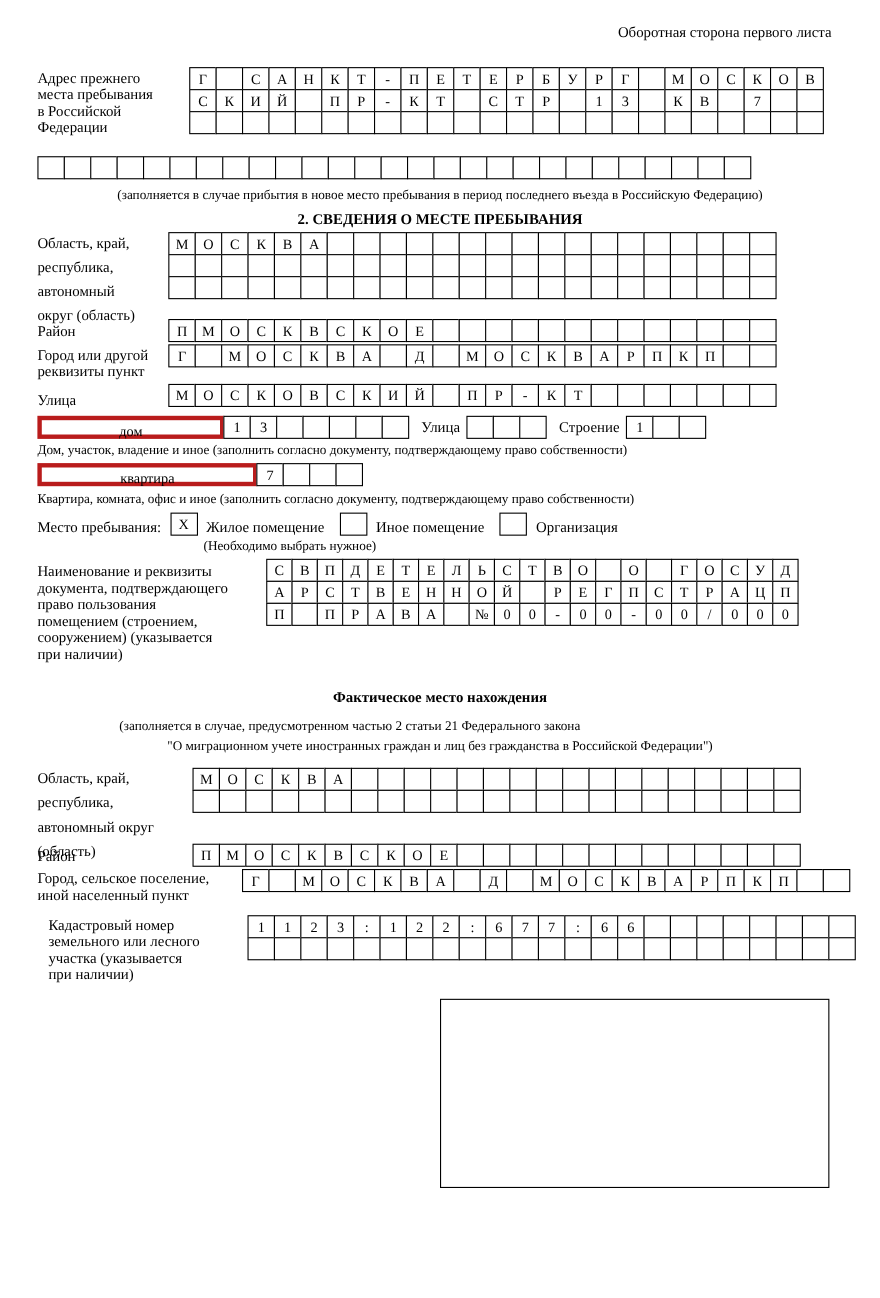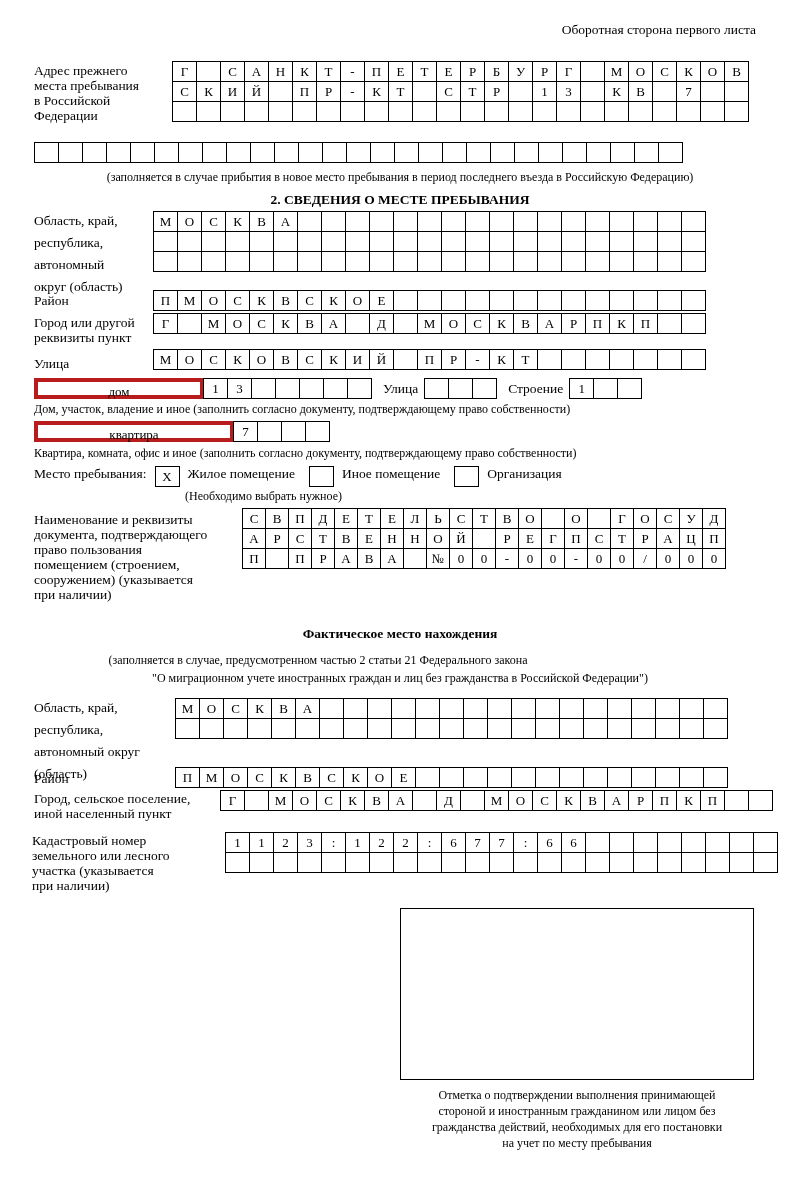--- a/index.html
+++ b/index.html
@@ -397,21 +397,21 @@
     <div class="wide-field" style="width:200px;">квартира</div>
     <div class="row" id="fg0" style="margin-left:-1px;">
         <div class="cell">7</div>
         <div class="cell"></div>
         <div class="cell"></div>
         <div class="cell"></div>
       </div>
   </div>
   <div class="abs note2" style="left:34px;top:446px;">Квартира, комната, офис и иное (заполнить согласно документу, подтверждающему право собственности)</div>
 
-  <div class="abs" style="left:34px;top:466px;display:flex;align-items:flex-start;">
+  <div class="abs" style="left:34px;top:466px;display:flex;align-items:flex-end;">
     <span class="lbl" style="margin-right:8px;">Место пребывания:</span>
     <span class="checkbox">X</span>
     <span class="lbl" style="margin-left:8px;margin-right:14px;">Жилое помещение</span>
     <span class="checkbox"></span>
     <span class="lbl" style="margin-left:8px;margin-right:14px;">Иное помещение</span>
     <span class="checkbox"></span>
     <span class="lbl" style="margin-left:8px;">Организация</span>
   </div>
   <div class="abs note2" style="left:185px;top:489px;">(Необходимо выбрать нужное)</div>
 
@@ -612,21 +612,21 @@
         <div class="cell">А</div>
         <div class="cell">Р</div>
         <div class="cell">П</div>
         <div class="cell">К</div>
         <div class="cell">П</div>
         <div class="cell"></div>
         <div class="cell"></div>
       </div>
   </div>
 
-  <div class="abs" style="left:32px;top:833px;width:180px;">
+  <div class="abs" style="left:44px;top:833px;width:180px;">
     <div class="lbl">Кадастровый номер</div>
     <div class="lbl">земельного или лесного</div>
     <div class="lbl">участка (указывается</div>
     <div class="lbl">при наличии)</div>
   </div>
   <div class="abs" style="left:225px;top:832px;">
     <div class="row" id="cdg0">
         <div class="cell">1</div>
         <div class="cell">1</div>
         <div class="cell">2</div>
@@ -672,20 +672,14 @@
         <div class="cell"></div>
         <div class="cell"></div>
         <div class="cell"></div>
         <div class="cell"></div>
         <div class="cell"></div>
         <div class="cell"></div>
       </div>
   </div>
 
   <div class="abs bigbox" style="left:400px;top:908px;width:354px;height:172px;"></div>
-  <div class="abs footnote" style="left:390px;top:1087px;width:374px;">
-    <div>Отметка о подтверждении выполнения принимающей</div>
-    <div>стороной и иностранным гражданином или лицом без</div>
-    <div>гражданства действий, необходимых для его постановки</div>
-    <div>на учет по месту пребывания</div>
-  </div>
 
 </div>
 
 </body></html>

